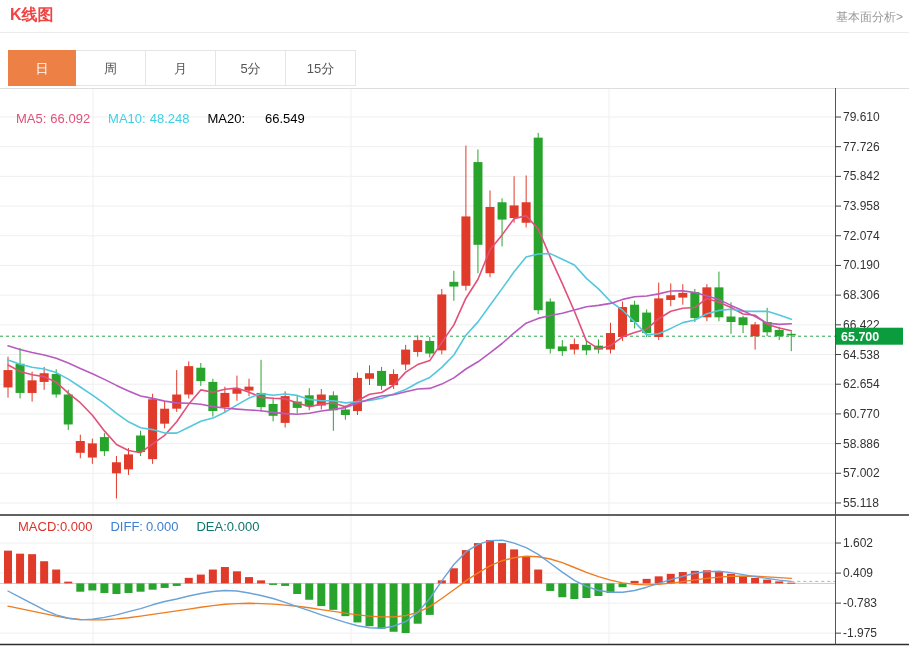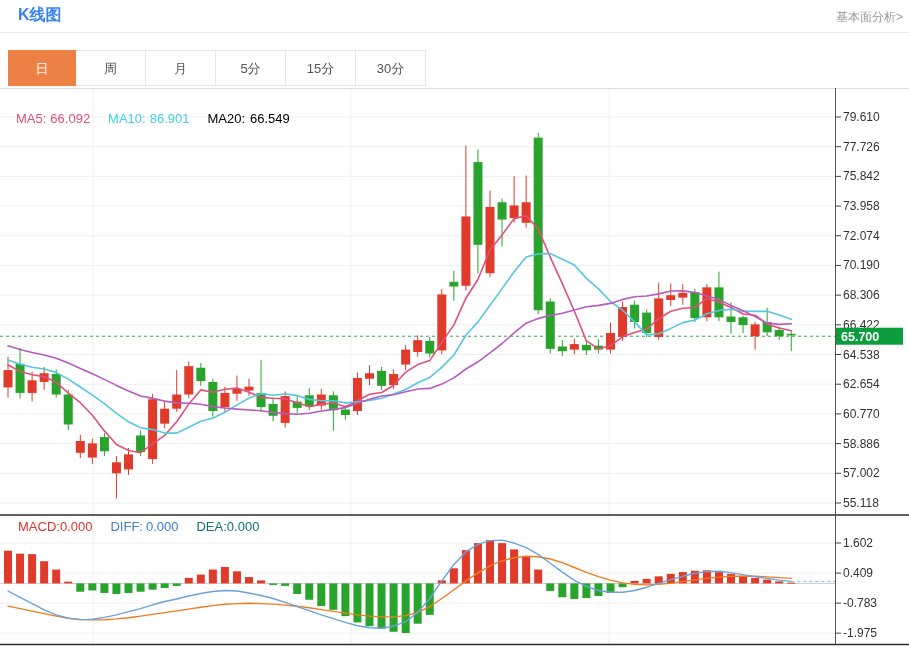--- a/index.html
+++ b/index.html
@@ -1,19 +1,19 @@
 <!DOCTYPE html>
 <html><head>
 <meta charset="utf-8">
 <style>
   html,body{margin:0;padding:0;background:#fff;width:909px;height:648px;overflow:hidden;
     font-family:"Liberation Sans","DejaVu Sans",sans-serif;}
   #app{position:relative;width:909px;height:648px;background:#fff;}
   #chart{position:absolute;left:0;top:0;z-index:1;}
-  .hdr-title{position:absolute;left:10px;top:5px;font-size:16px;font-weight:700;color:#3b82f6;z-index:3;margin-left:8px;}
+  .hdr-title{position:absolute;left:10px;top:5px;font-size:16px;font-weight:700;color:#ef4444;z-index:3;}
   .hdr-link{position:absolute;right:6px;top:9px;font-size:12px;color:#999;z-index:3;cursor:pointer;text-decoration:none;}
   .divider{position:absolute;left:0;top:32px;width:909px;height:1px;background:#ececec;z-index:2;}
   .tabbar{position:absolute;left:8px;top:50px;height:38px;display:flex;z-index:3;background:#fff;}
   .tab{width:70px;height:36px;line-height:36px;text-align:center;font-size:13px;color:#555;
     border:1px solid #e5e5e5;border-left:none;cursor:pointer;box-sizing:border-box;background:#fff;}
   .tab:first-child{width:68px;border-left:1px solid #e5e5e5;}
   .tab.active{background:#ed8044;border-color:#ed8044;color:#fff;}
   .info-row{position:absolute;z-index:3;font-size:13px;white-space:nowrap;}
   .lbl{color:#3c3c3c;}
   .sp{display:inline-block;width:18px;}
@@ -29,26 +29,25 @@
   <div class="hdr-title">K线图</div>
   <a class="hdr-link">基本面分析&gt;</a>
   <div class="divider"></div>
 
   <div class="tabbar" id="tabbar">
       <div class="tab active">日</div>
       <div class="tab">周</div>
       <div class="tab">月</div>
       <div class="tab">5分</div>
       <div class="tab">15分</div>
-      <div class="tab">30分</div>
     </div>
 
 
   <div class="info-row" style="left:16px;top:111px;">
-    <span class="ma5">MA5:</span><span class="ma5" style="margin-left:4px;">66.092</span><span class="sp"></span><span class="ma10">MA10:</span><span class="ma10" style="margin-left:4px;">86.901</span><span class="sp"></span><span class="ma20">MA20:</span><span class="ma20" style="margin-left:5px;">66.549</span>
+    <span class="ma5">MA5:</span><span class="ma5" style="margin-left:4px;">66.092</span><span class="sp"></span><span class="ma10">MA10:</span><span class="ma10" style="margin-left:4px;">48.248</span><span class="sp"></span><span class="ma20">MA20:</span><span class="ma20" style="margin-left:20px;">66.549</span>
   </div>
 
   <div class="info-row" style="left:18px;top:519px;">
     <span class="macd-r">MACD:</span><span class="macd-r">0.000</span><span class="sp"></span><span class="diff-b">DIFF:</span><span class="diff-b" style="margin-left:3px;">0.000</span><span class="sp"></span><span class="dea-o">DEA:</span><span class="dea-o">0.000</span>
   </div>
 
   <svg id="chart" width="909" height="648">
       <line x1="0" y1="117" x2="835" y2="117" stroke="#efefef" stroke-width="1"></line>
       <line x1="0" y1="146.69" x2="835" y2="146.69" stroke="#efefef" stroke-width="1"></line>
       <line x1="0" y1="176.38000000000002" x2="835" y2="176.38000000000002" stroke="#efefef" stroke-width="1"></line>

